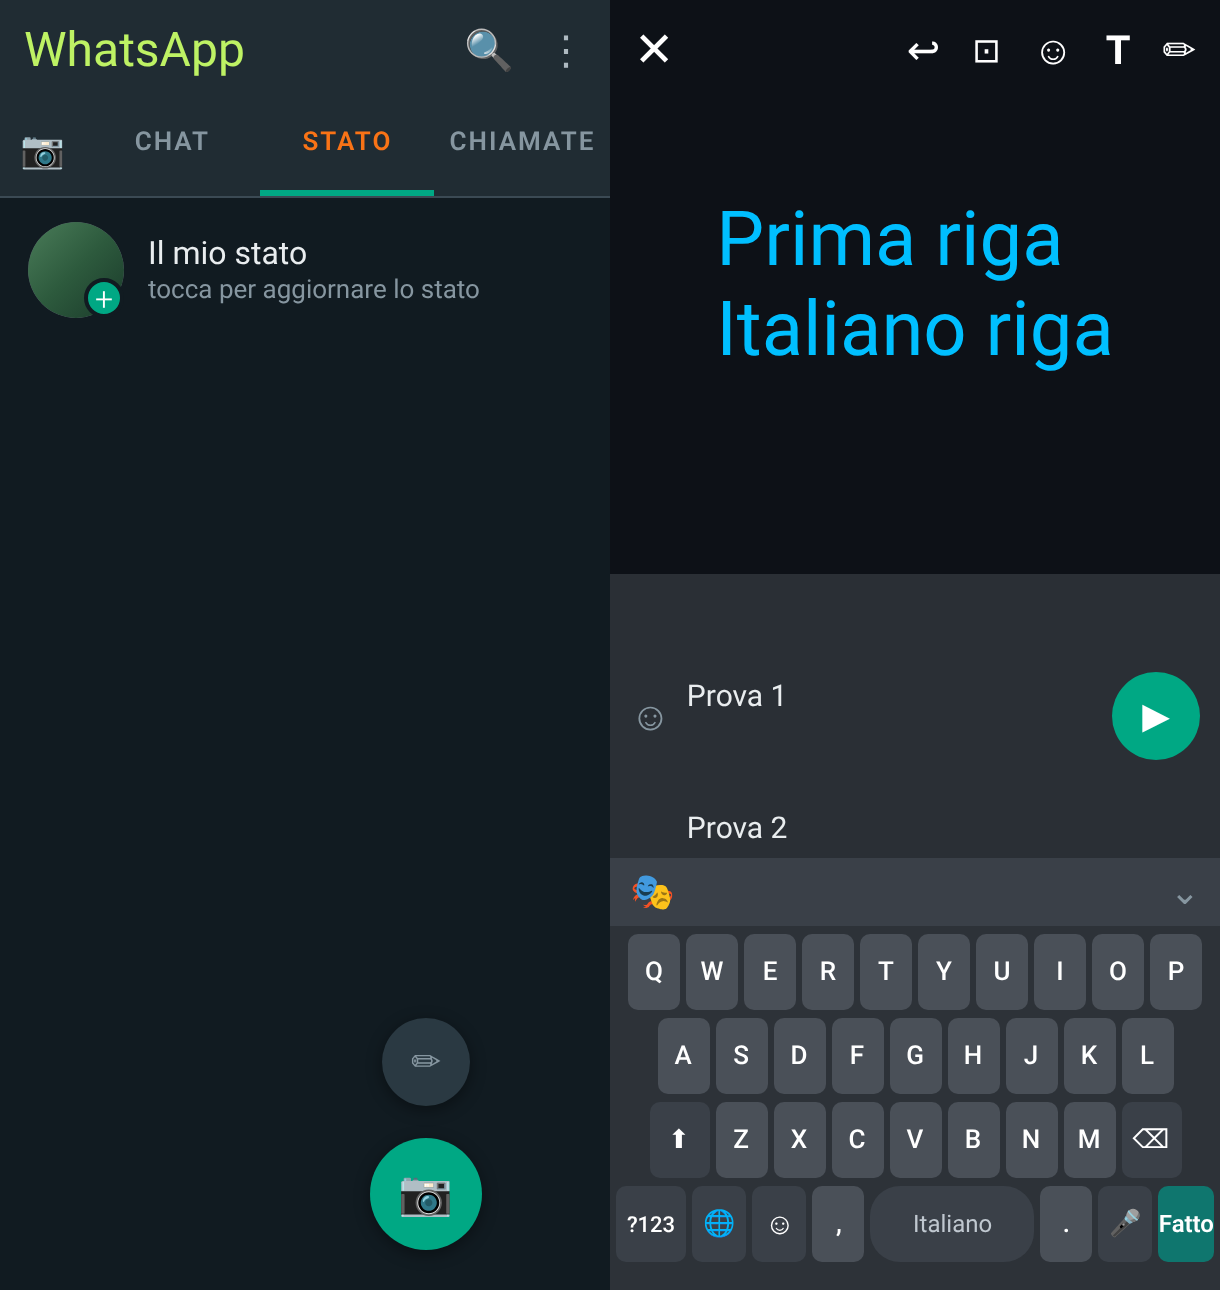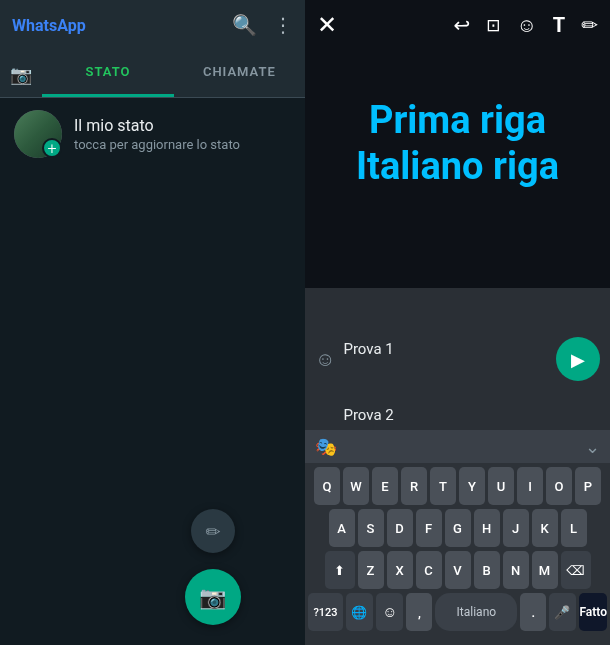--- a/index.html
+++ b/index.html
@@ -25,23 +25,23 @@
     .top-bar {
       display: flex;
       align-items: center;
       justify-content: space-between;
       padding: 8px 12px;
       background: #202c33;
       height: 50px;
     }
 
     .app-title {
-      color: #3b82f6;
-      font-size: 16px;
-      font-weight: 700;
+      color: #bef264;
+      font-size: 24px;
+      font-weight: 400;
     }
 
     .top-icons {
       display: flex;
       gap: 16px;
       align-items: center;
     }
 
     .icon-btn {
       color: #aebac1;
@@ -61,21 +61,21 @@
       padding: 14px 4px 12px;
       color: #8696a0;
       font-size: 13px;
       font-weight: 600;
       letter-spacing: 1px;
       cursor: pointer;
       position: relative;
     }
 
     .tab.active {
-      color: #22c55e;
+      color: #f97316;
     }
 
     .tab.active::after {
       content: '';
       position: absolute;
       bottom: 0;
       left: 0;
       right: 0;
       height: 3px;
       background: #00a884;
@@ -247,24 +247,24 @@
       justify-content: center;
       position: relative;
       overflow: hidden;
     }
 
     .big-text {
       position: absolute;
       top: 50%;
       left: 50%;
       transform: translate(-50%, -50%);
-      text-align: center;
+      text-align: left;
       color: #00bfff;
       font-size: 38px;
-      font-weight: 700;
+      font-weight: 400;
       line-height: 1.2;
       white-space: nowrap;
     }
 
     .autocomplete-bar {
       background: #2a2f35;
       display: flex;
       align-items: center;
       padding: 6px 10px;
       gap: 8px;
@@ -384,21 +384,21 @@
       max-width: 35px;
       font-size: 15px;
     }
 
     .key.mic {
       background: #3a4048;
       max-width: 35px;
     }
 
     .key.fatto {
-      background: #0f172a;
+      background: #0f766e;
       max-width: 50px;
       font-size: 12px;
       font-weight: 600;
     }
 
     .bottom-row {
       display: flex;
       justify-content: center;
       gap: 3px;
       padding: 0 3px 14px;
@@ -425,20 +425,23 @@
   <div class="top-bar">
     <span class="app-title">WhatsApp</span>
     <div class="top-icons">
       <span class="icon-btn">🔍</span>
       <span class="icon-btn">⋮</span>
     </div>
   </div>
 
   <div class="tabs">
     <div class="camera-icon-left">📷</div>
+    <div class="tab">
+      <span>CHAT</span>
+    </div>
     <div class="tab active">
       <span>STATO</span>
     </div>
     <div class="tab">
       <span>CHIAMATE</span>
     </div>
   </div>
 
   <div class="status-entry">
     <div class="avatar-container">

